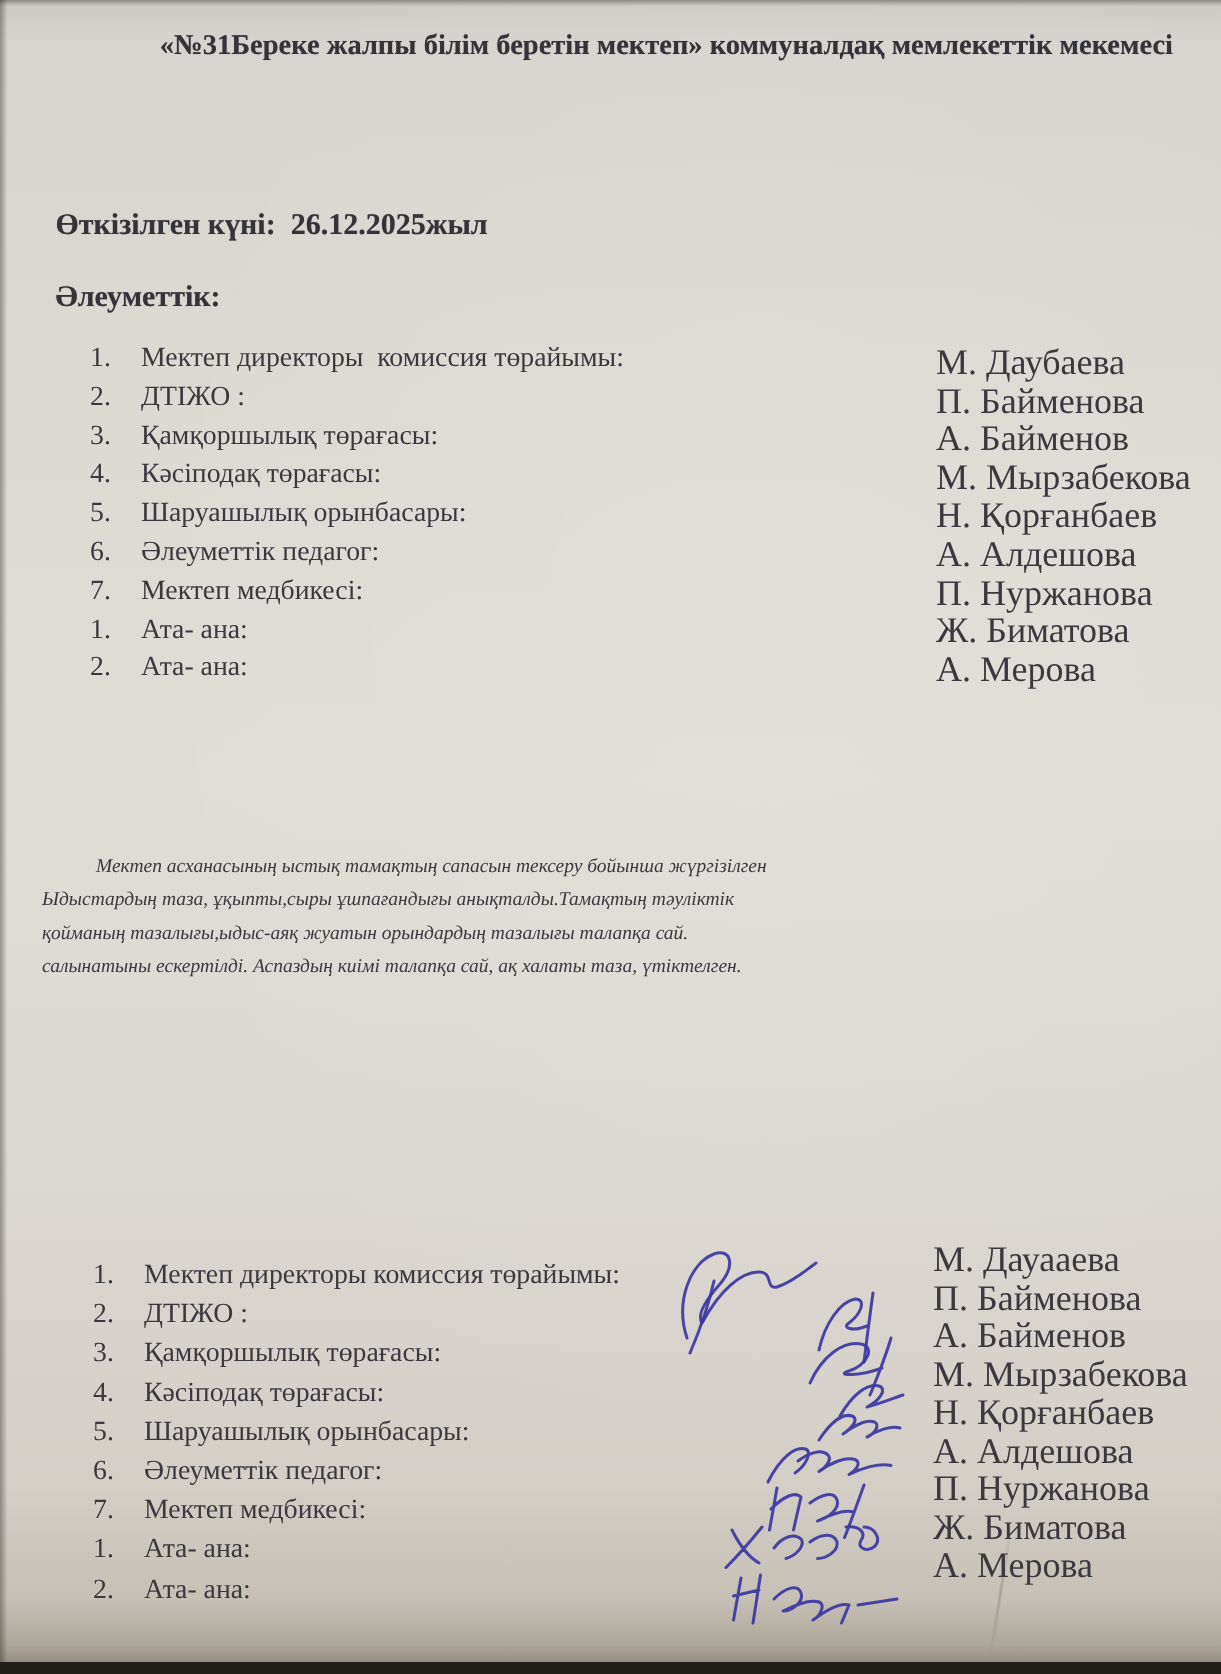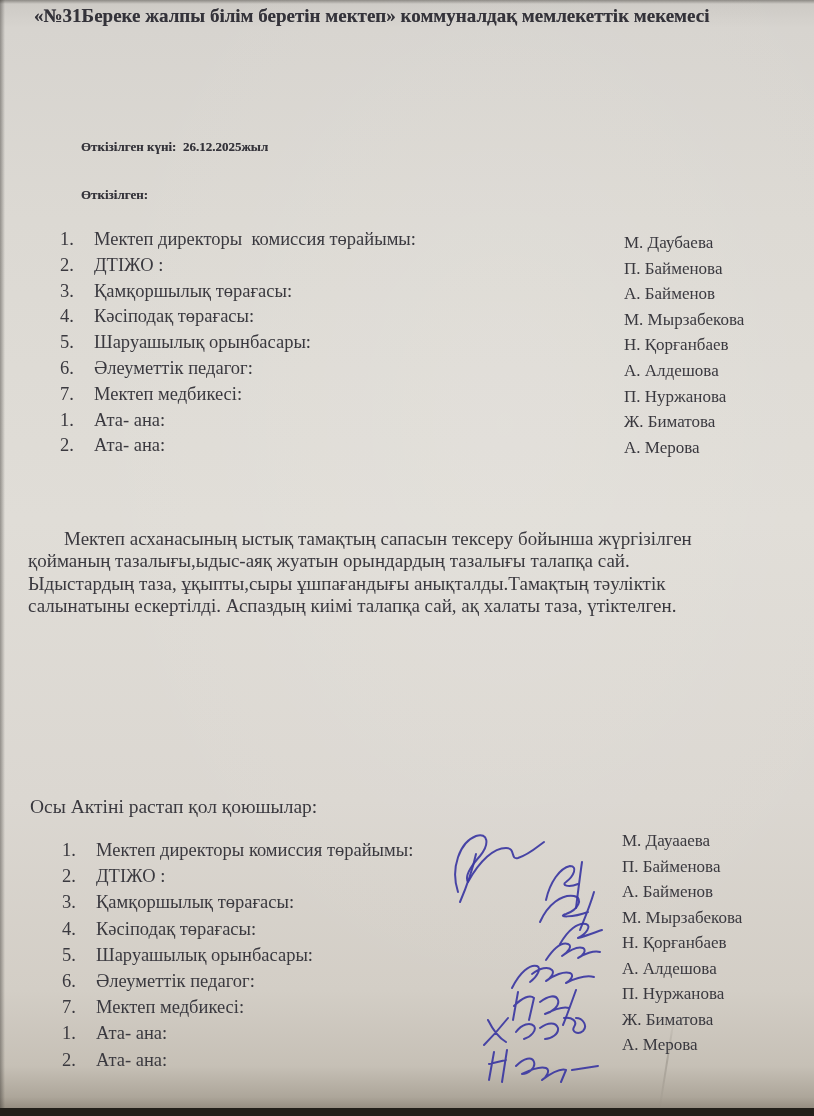--- a/index.html
+++ b/index.html
@@ -14,44 +14,44 @@
   .sheen{position:absolute;inset:0;pointer-events:none;
     background:radial-gradient(ellipse at 62% 38%,rgba(255,255,255,.10),rgba(0,0,0,0) 62%);}
   .edge-top{position:absolute;top:0;left:0;right:0;height:4px;
     background:linear-gradient(180deg,rgba(45,42,38,.40),rgba(45,42,38,0));}
   .edge-left{position:absolute;top:0;left:0;bottom:0;width:5px;
     background:linear-gradient(90deg,rgba(45,42,38,.42),rgba(45,42,38,0));}
   .edge-bottom{position:absolute;left:0;right:0;bottom:0;height:8px;background:#221f1a;}
   .crease{position:absolute;left:666px;top:1016px;width:2px;height:92px;transform:rotate(9deg);
     background:linear-gradient(180deg,rgba(110,104,95,0),rgba(110,104,95,.32),rgba(110,104,95,0));}
 
-  .title{position:absolute;top:2px;left:34px;width:748px;text-align:left;
+  .title{position:absolute;top:17px;left:34px;width:748px;text-align:right;
     font-weight:bold;font-size:19px;line-height:27.5px;color:#34333a;
     text-shadow:0 0 .5px rgba(52,51,58,.55);}
-  .bold-line{position:absolute;font-weight:bold;font-size:13px;white-space:pre;color:#34333a;
-    text-shadow:0 0 .5px rgba(52,51,58,.5);margin-left:44px;}
+  .bold-line{position:absolute;font-weight:bold;font-size:20px;white-space:pre;color:#34333a;
+    text-shadow:0 0 .5px rgba(52,51,58,.5);}
   #date-line{top:139px;left:37px;}
   #participants-heading{top:187px;left:37px;}
 
   .roles{position:absolute;display:flex;flex-direction:column;}
   #list1{top:229px;left:60px;}
   #list2{top:840px;left:62px;}
   .row{display:flex;font-size:18.5px;}
   #list1 .row{height:25.8px;}
   #list2 .row{height:26.2px;}
   .num{width:34px;flex:none;}
   .role{white-space:pre;}
 
-  .names{position:absolute;font-size:17px;}
+  .names{position:absolute;font-size:24px;}
   #names1{top:230px;left:624px;line-height:25.6px;}
   #names2{top:828px;left:622px;line-height:25.5px;}
   .name{white-space:pre;}
 
-  #body{position:absolute;top:528px;left:28px;width:780px;
-    font-size:19px;line-height:22.35px;}
+  #body{position:absolute;top:566px;left:28px;width:780px;
+    font-size:13px;line-height:22.35px;font-style:italic;}
   #body .line{white-space:pre;}
   #body .indent{padding-left:36px;}
 
   #sign-heading{position:absolute;top:796px;left:30px;font-size:19.5px;white-space:pre;}
 
   .sig-svg{position:absolute;left:430px;top:820px;width:195px;height:275px;}
   .sig-svg path{fill:none;stroke:#3b37a2;stroke-width:2;opacity:.92;
     stroke-linecap:round;stroke-linejoin:round;}
 </style>
 </head>
@@ -59,21 +59,21 @@
 
 <div class="page">
   <div class="sheen"></div>
   <div class="crease"></div>
 
   <div class="title">
     <div>«№31Береке жалпы білім беретін мектеп» коммуналдақ мемлекеттік мекемесі</div>
   </div>
 
   <div class="bold-line" id="date-line">Өткізілген күні:  26.12.2025жыл</div>
-  <div class="bold-line" id="participants-heading">Өткізілген:</div>
+  <div class="bold-line" id="participants-heading">Әлеуметтік:</div>
 
   <div class="roles" id="list1">
     <div class="row">
         <span class="num">1.</span>
         <span class="role">Мектеп директоры  комиссия төрайымы:</span>
       </div>
     <div class="row">
         <span class="num">2.</span>
         <span class="role">ДТІЖО :</span>
       </div>
@@ -114,26 +114,25 @@
     <div class="name">М. Мырзабекова</div>
     <div class="name">Н. Қорғанбаев</div>
     <div class="name">А. Алдешова</div>
     <div class="name">П. Нуржанова</div>
     <div class="name">Ж. Биматова</div>
     <div class="name">А. Мерова</div>
   </div>
 
   <div id="body">
     <div class="line indent">Мектеп асханасының ыстық тамақтың сапасын тексеру бойынша жүргізілген</div>
+    <div class="line">Ыдыстардың таза, ұқыпты,сыры ұшпағандығы анықталды.Тамақтың тәуліктік</div>
     <div class="line">қойманың тазалығы,ыдыс-аяқ жуатын орындардың тазалығы талапқа сай.</div>
-    <div class="line">Ыдыстардың таза, ұқыпты,сыры ұшпағандығы анықталды.Тамақтың тәуліктік</div>
     <div class="line">салынатыны ескертілді. Аспаздың киімі талапқа сай, ақ халаты таза, үтіктелген.</div>
   </div>
 
-  <div id="sign-heading">Осы Актіні растап қол қоюшылар:</div>
 
   <div class="roles" id="list2">
     <div class="row">
         <span class="num">1.</span>
         <span class="role">Мектеп директоры комиссия төрайымы:</span>
       </div>
     <div class="row">
         <span class="num">2.</span>
         <span class="role">ДТІЖО :</span>
       </div>

